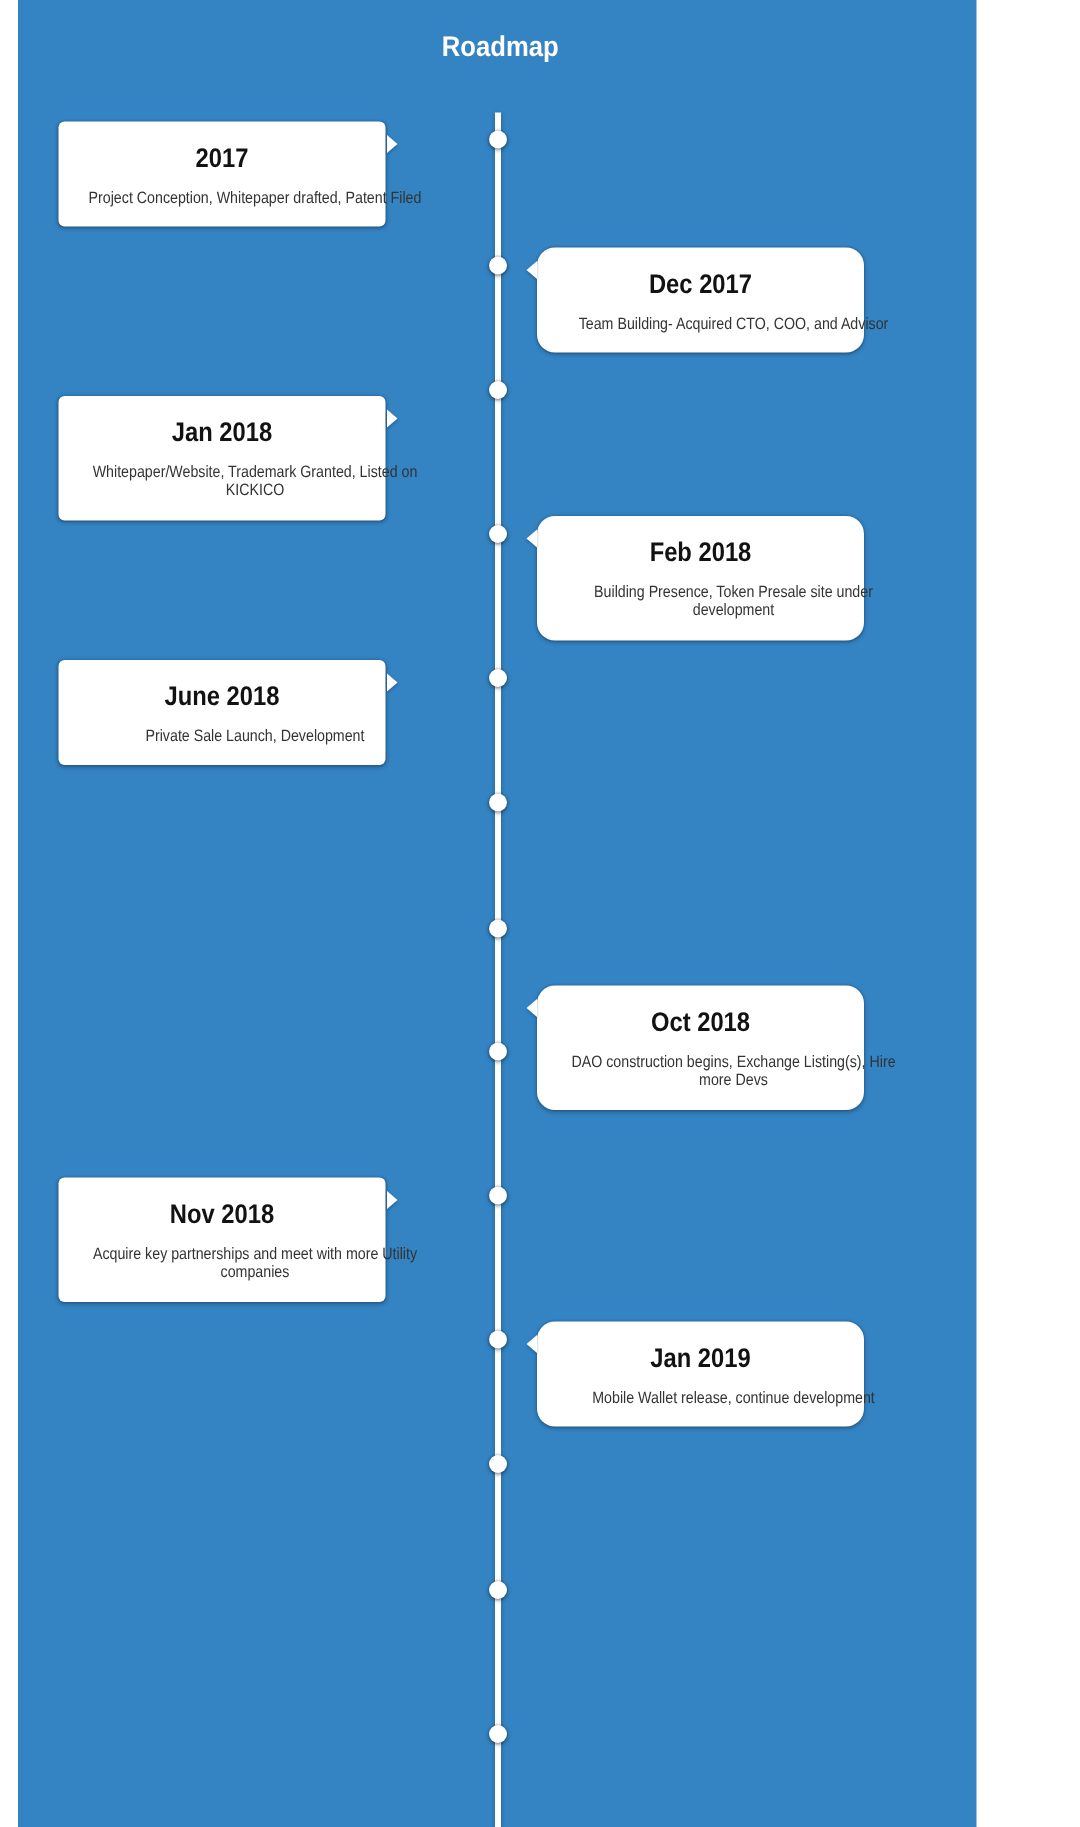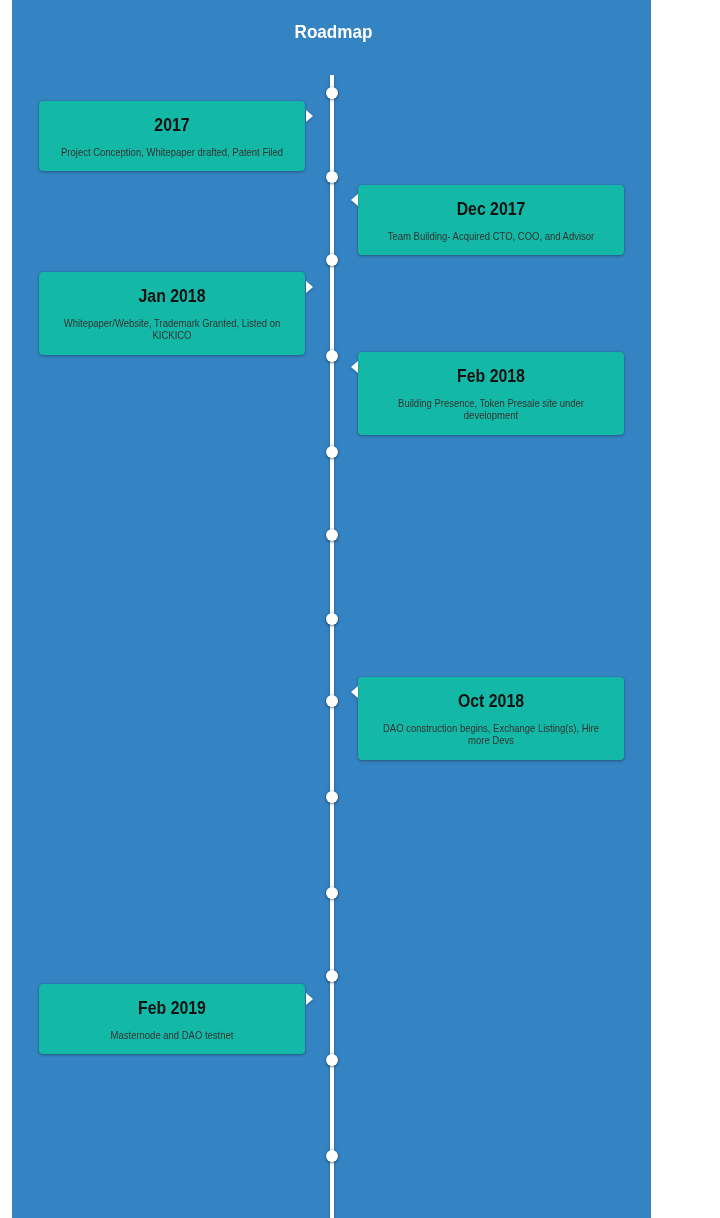--- a/index.html
+++ b/index.html
@@ -37,28 +37,27 @@
     box-shadow: 0 1px 3px rgba(0,0,0,0.3);
   }
   .dot {
     position: absolute; left: 313.5px; width: 12px; height: 12px;
     background: #ffffff; border-radius: 50%;
     box-shadow: 0 1px 3px rgba(0,0,0,0.45), 0 0 2px rgba(0,0,0,0.3);
   }
 
   
   .card {
-    position: absolute; width: 266px;
-    background: #14b8a6; border-radius: 4px;
+    position: absolute; width: 218px;
+    background: #ffffff; border-radius: 4px;
     box-shadow: 0 1px 3px rgba(0,0,0,0.32), 0 0 2px rgba(0,0,0,0.18);
     padding: 13px 0 13.5px;
-    margin-top: 20px;
   }
   .card.left  { left: 27px; }
-  .card.right { left: 346px; }
+  .card.right { left: 346px; border-radius: 12px; }
 
   .card h3 {
     margin: 0 0 9.5px; text-align: center;
     font-size: 18px; line-height: 22px; font-weight: 700; color: #121212;
     transform: scaleX(0.88) translateZ(0); transform-origin: center;
   }
   .card p {
     margin: 0 auto; width: 262px; text-align: center;
     font-size: 11px; line-height: 12.4px; color: #333333;
     transform: scaleX(0.862) translateZ(0); transform-origin: center top;
@@ -87,46 +86,56 @@
         <h3>2017</h3>
         <p>Project Conception, Whitepaper drafted, Patent Filed</p>
       </div>
       <div class="dot" style="top:86.5px"></div>
       <div class="card right" style="top:165px">
         <div class="arrow"></div>
         <h3>Dec 2017</h3>
         <p>Team Building- Acquired CTO, COO, and Advisor</p>
       </div>
       <div class="dot" style="top:170.5px"></div>
-      <div class="card left" style="top:252px">
+      <div class="card left" style="top:264px">
         <div class="arrow"></div>
         <h3>Jan 2018</h3>
         <p>Whitepaper/Website, Trademark Granted, Listed on KICKICO</p>
       </div>
       <div class="dot" style="top:253.5px"></div>
-      <div class="card right" style="top:332px">
+      <div class="card right" style="top:344px">
         <div class="arrow"></div>
         <h3>Feb 2018</h3>
         <p>Building Presence, Token Presale site under development</p>
       </div>
       <div class="dot" style="top:349.5px"></div>
+      <div class="card left" style="top:440px">
+        <div class="arrow"></div>
+        <h3>June 2018</h3>
+        <p>Private Sale Launch, Development</p>
+      </div>
       <div class="dot" style="top:445.5px"></div>
       <div class="dot" style="top:528.5px"></div>
       <div class="dot" style="top:612.5px"></div>
       <div class="card right" style="top:657px">
         <div class="arrow"></div>
         <h3>Oct 2018</h3>
         <p>DAO construction begins, Exchange Listing(s), Hire more Devs</p>
       </div>
       <div class="dot" style="top:694.5px"></div>
+      <div class="card left" style="top:785px">
+        <div class="arrow"></div>
+        <h3>Nov 2018</h3>
+        <p>Acquire key partnerships and meet with more Utility companies</p>
+      </div>
       <div class="dot" style="top:790.5px"></div>
+      <div class="card right" style="top:881px">
+        <div class="arrow"></div>
+        <h3>Jan 2019</h3>
+        <p>Mobile Wallet release, continue development</p>
+      </div>
       <div class="dot" style="top:886.5px"></div>
-      <div class="card left" style="top:964px">
-        <div class="arrow"></div>
-        <h3>Feb 2019</h3>
-        <p>Masternode and DAO testnet</p>
-      </div>
       <div class="dot" style="top:969.5px"></div>
       <div class="dot" style="top:1053.5px"></div>
       <div class="dot" style="top:1149.5px"></div>    
       </div>
   </div>
 </div>
 
 </body></html>

